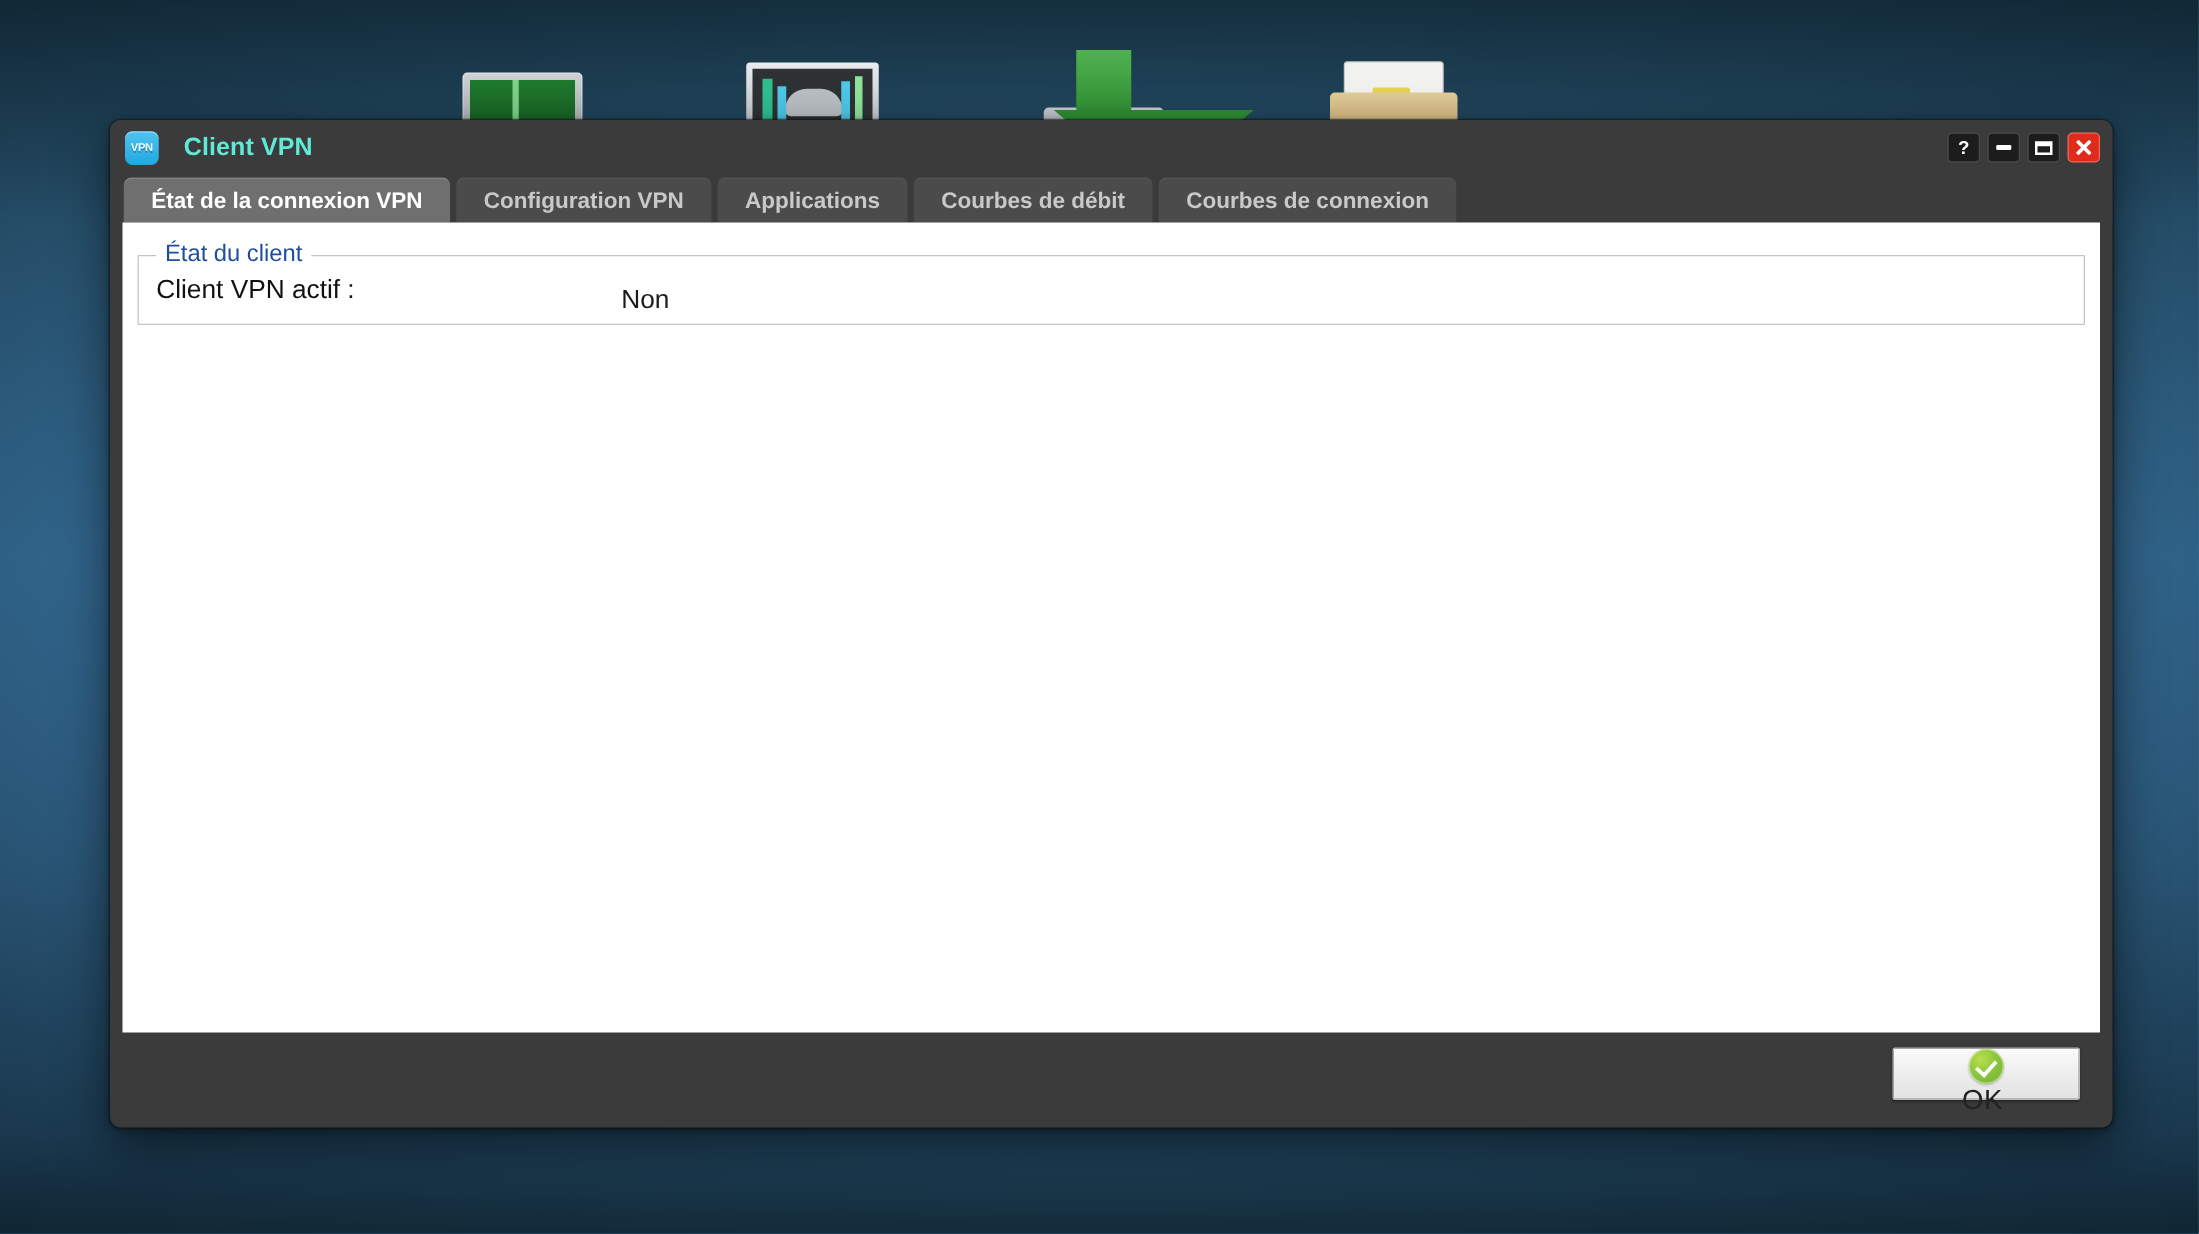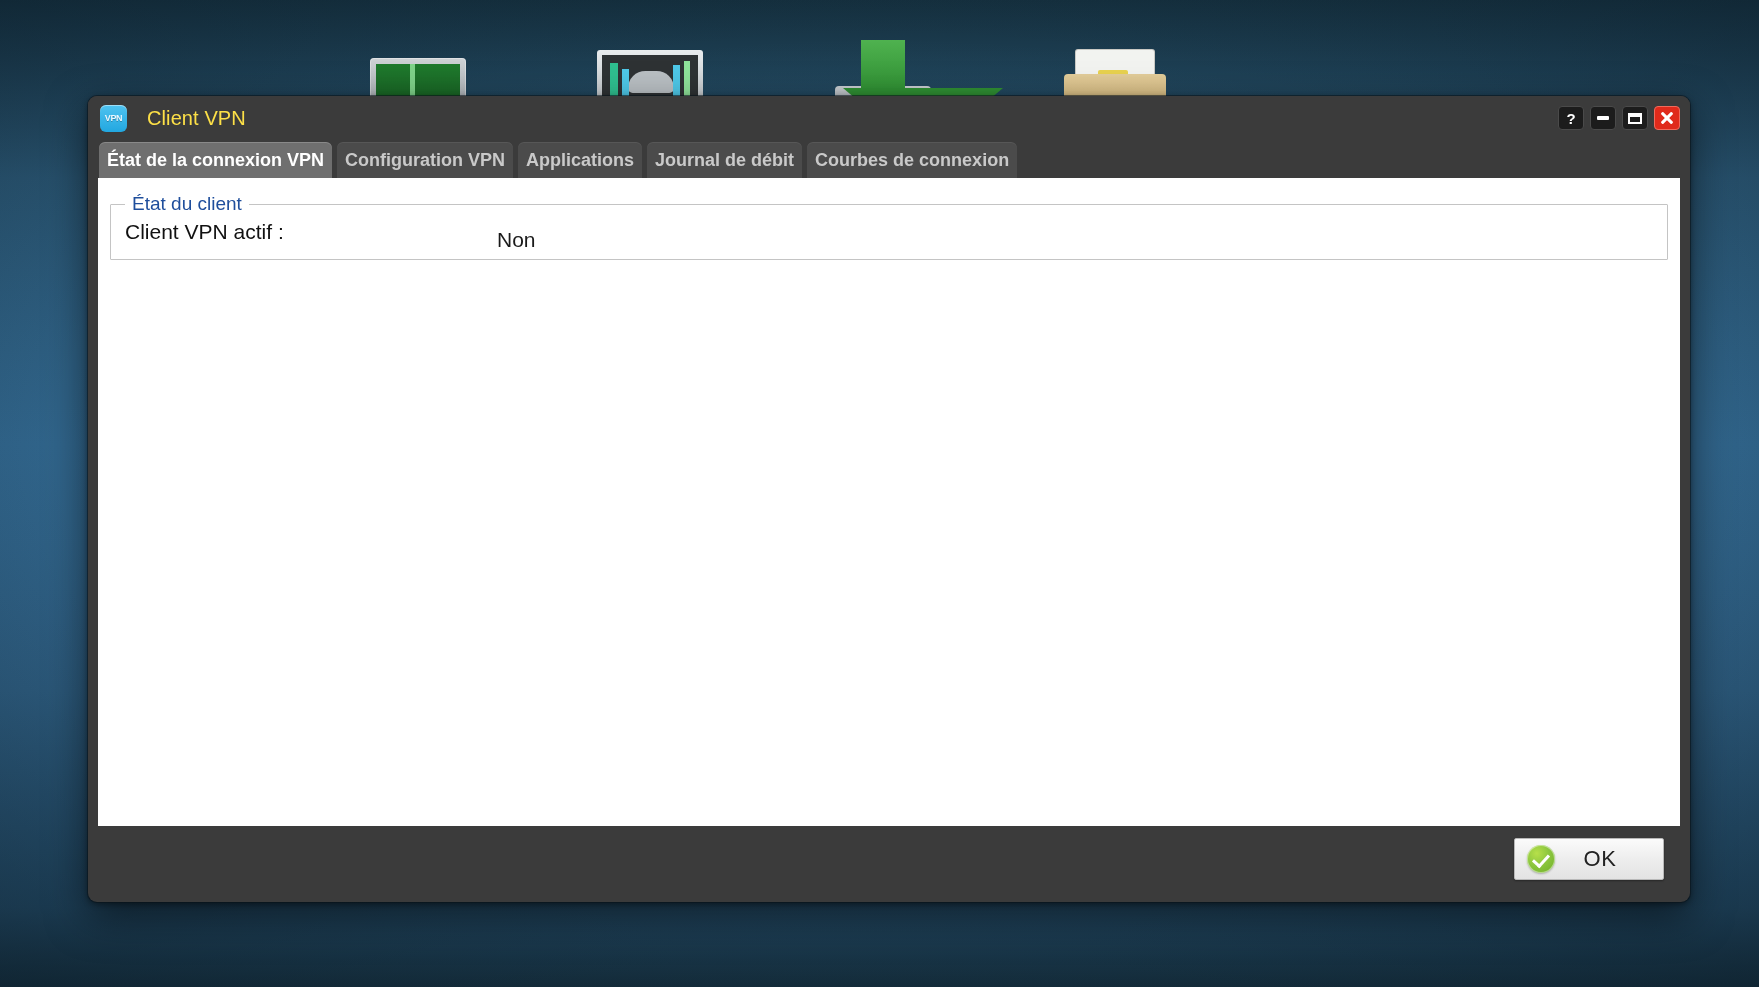--- a/index.html
+++ b/index.html
@@ -158,23 +158,23 @@
   }
   #app-icon span {
     color: #eaf8ff;
     font-size: 9px;
     font-weight: bold;
     letter-spacing: -0.3px;
     font-family: "Liberation Sans", sans-serif;
     text-shadow: 0 1px 0 rgba(0,0,0,0.25);
   }
   #window-title {
-    color: #fde047;
+    color: #5eead4;
     font-size: 20px;
-    font-weight: normal;
+    font-weight: bold;
     letter-spacing: 0.1px;
     white-space: nowrap;
   }
   #win-controls {
     margin-left: auto;
     display: flex;
     align-items: center;
     gap: 6px;
   }
   .winbtn {
@@ -214,21 +214,21 @@
     display: flex;
     align-items: flex-end;
     gap: 5px;
     padding: 0 0 0 11px;
     height: 38px;
     background: #3b3b3b;
   }
   .tab {
     height: 36px;
     display: flex; align-items: center;
-    padding: 0 8px;
+    padding: 0 22px;
     border-radius: 6px 6px 0 0;
     background: #4b4b4b;
     color: #c9c9c9;
     font-size: 18px;
     font-weight: bold;
     white-space: nowrap;
     cursor: pointer;
     box-shadow: inset 0 1px 0 rgba(255,255,255,0.07);
   }
   .tab.active {
@@ -301,20 +301,21 @@
     height: 42px;
     background: linear-gradient(180deg,#fbfbfb 0%, #ececec 55%, #e3e3e3 100%);
     border: 1px solid #b9b9b9;
     border-radius: 2px;
     display: flex;
     align-items: center;
     padding: 0 12px;
     box-sizing: border-box;
     cursor: pointer;
     box-shadow: 0 1px 2px rgba(0,0,0,0.35);
+    flex-direction: column;
   }
   #ok-check {
     width: 28px; height: 28px; border-radius: 50%;
     background: radial-gradient(circle at 35% 30%, #b7e04a 0%, #8cc63f 45%, #6fae26 100%);
     box-shadow: inset 0 0 0 1px rgba(255,255,255,0.45), 0 1px 2px rgba(0,0,0,0.25);
     position: relative;
     flex: none;
   }
   #ok-check::after {
     content: "";
@@ -406,21 +407,21 @@
     <div class="tab active">
       <span>État de la connexion VPN</span>
     </div>
     <div class="tab">
       <span>Configuration VPN</span>
     </div>
     <div class="tab">
       <span>Applications</span>
     </div>
     <div class="tab">
-      <span>Journal de débit</span>
+      <span>Courbes de débit</span>
     </div>
     <div class="tab">
       <span>Courbes de connexion</span>
     </div>
   </div>
 
   <div id="content">
     <div class="groupbox">
       <div class="legend">État du client</div>
       <div class="row">

